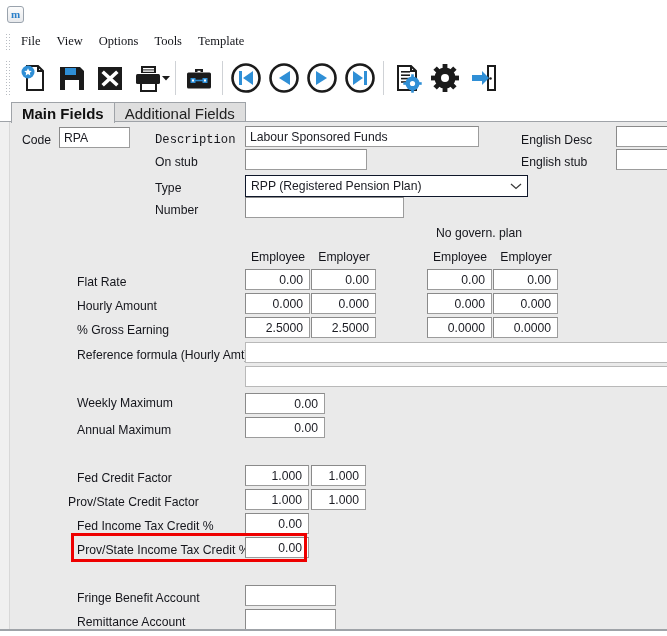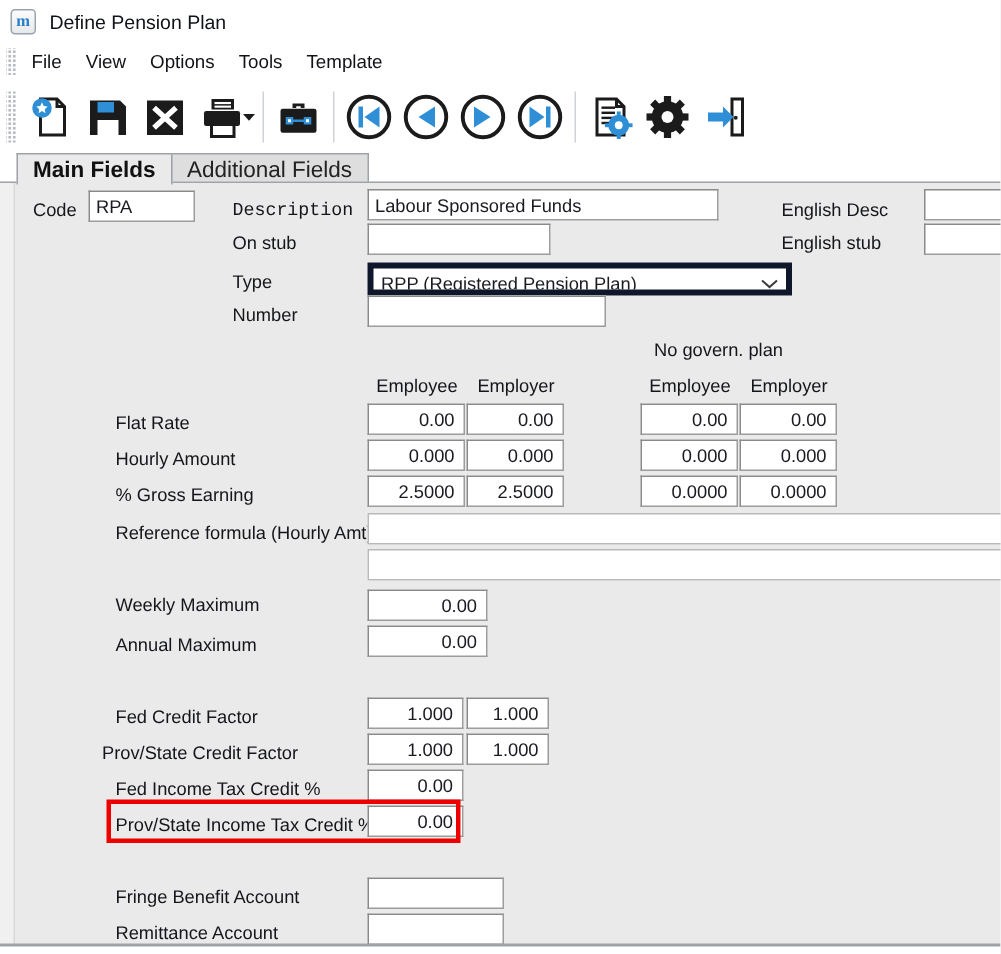--- a/index.html
+++ b/index.html
@@ -65,20 +65,21 @@
     background-size: 3px 3px;
     background-position: 1px 1px;
     flex: none;
   }
   .menu-item {
     padding: 3px 8px;
     font-size: 12.5px;
     color: #121318;
     cursor: default;
     white-space: nowrap;
+    font-family: Liberation Serif, serif;
   }
 
   
   .toolbar {
     height: 47px;
     background: #ffffff;
     display: flex;
     align-items: center;
     padding-left: 4px;
     box-sizing: border-box;
@@ -200,21 +201,21 @@
     white-space: nowrap;
     overflow: hidden;
     font-family: "Liberation Sans", sans-serif;
   }
   .fld.num { text-align: right; padding-right: 6px; }
   .fld.flat { border: 1px solid #b9b9b9; }
 
   .combo {
     position: absolute;
     background: #ffffff;
-    border: 4px solid #0f172a;
+    border: 1px solid #0f172a;
     box-sizing: border-box;
     height: 22px;
     font-size: 12.2px;
     color: #1a1b22;
     line-height: 20px;
     padding-left: 5px;
     white-space: nowrap;
     overflow: hidden;
   }
   .combo .arrow {
@@ -240,21 +241,20 @@
     border: 3px solid #ee0000;
     box-sizing: border-box;
     pointer-events: none;
   }
 </style>
 </head>
 <body>
 
 <div class="titlebar">
   <div class="app-icon">m</div>
-  <div class="title-text">Define Pension Plan</div>
 </div>
 
 <div class="menubar">
   <div class="grip"></div>
   <div class="menu-item">File</div>
   <div class="menu-item">View</div>
   <div class="menu-item">Options</div>
   <div class="menu-item">Tools</div>
   <div class="menu-item">Template</div>
 </div>

